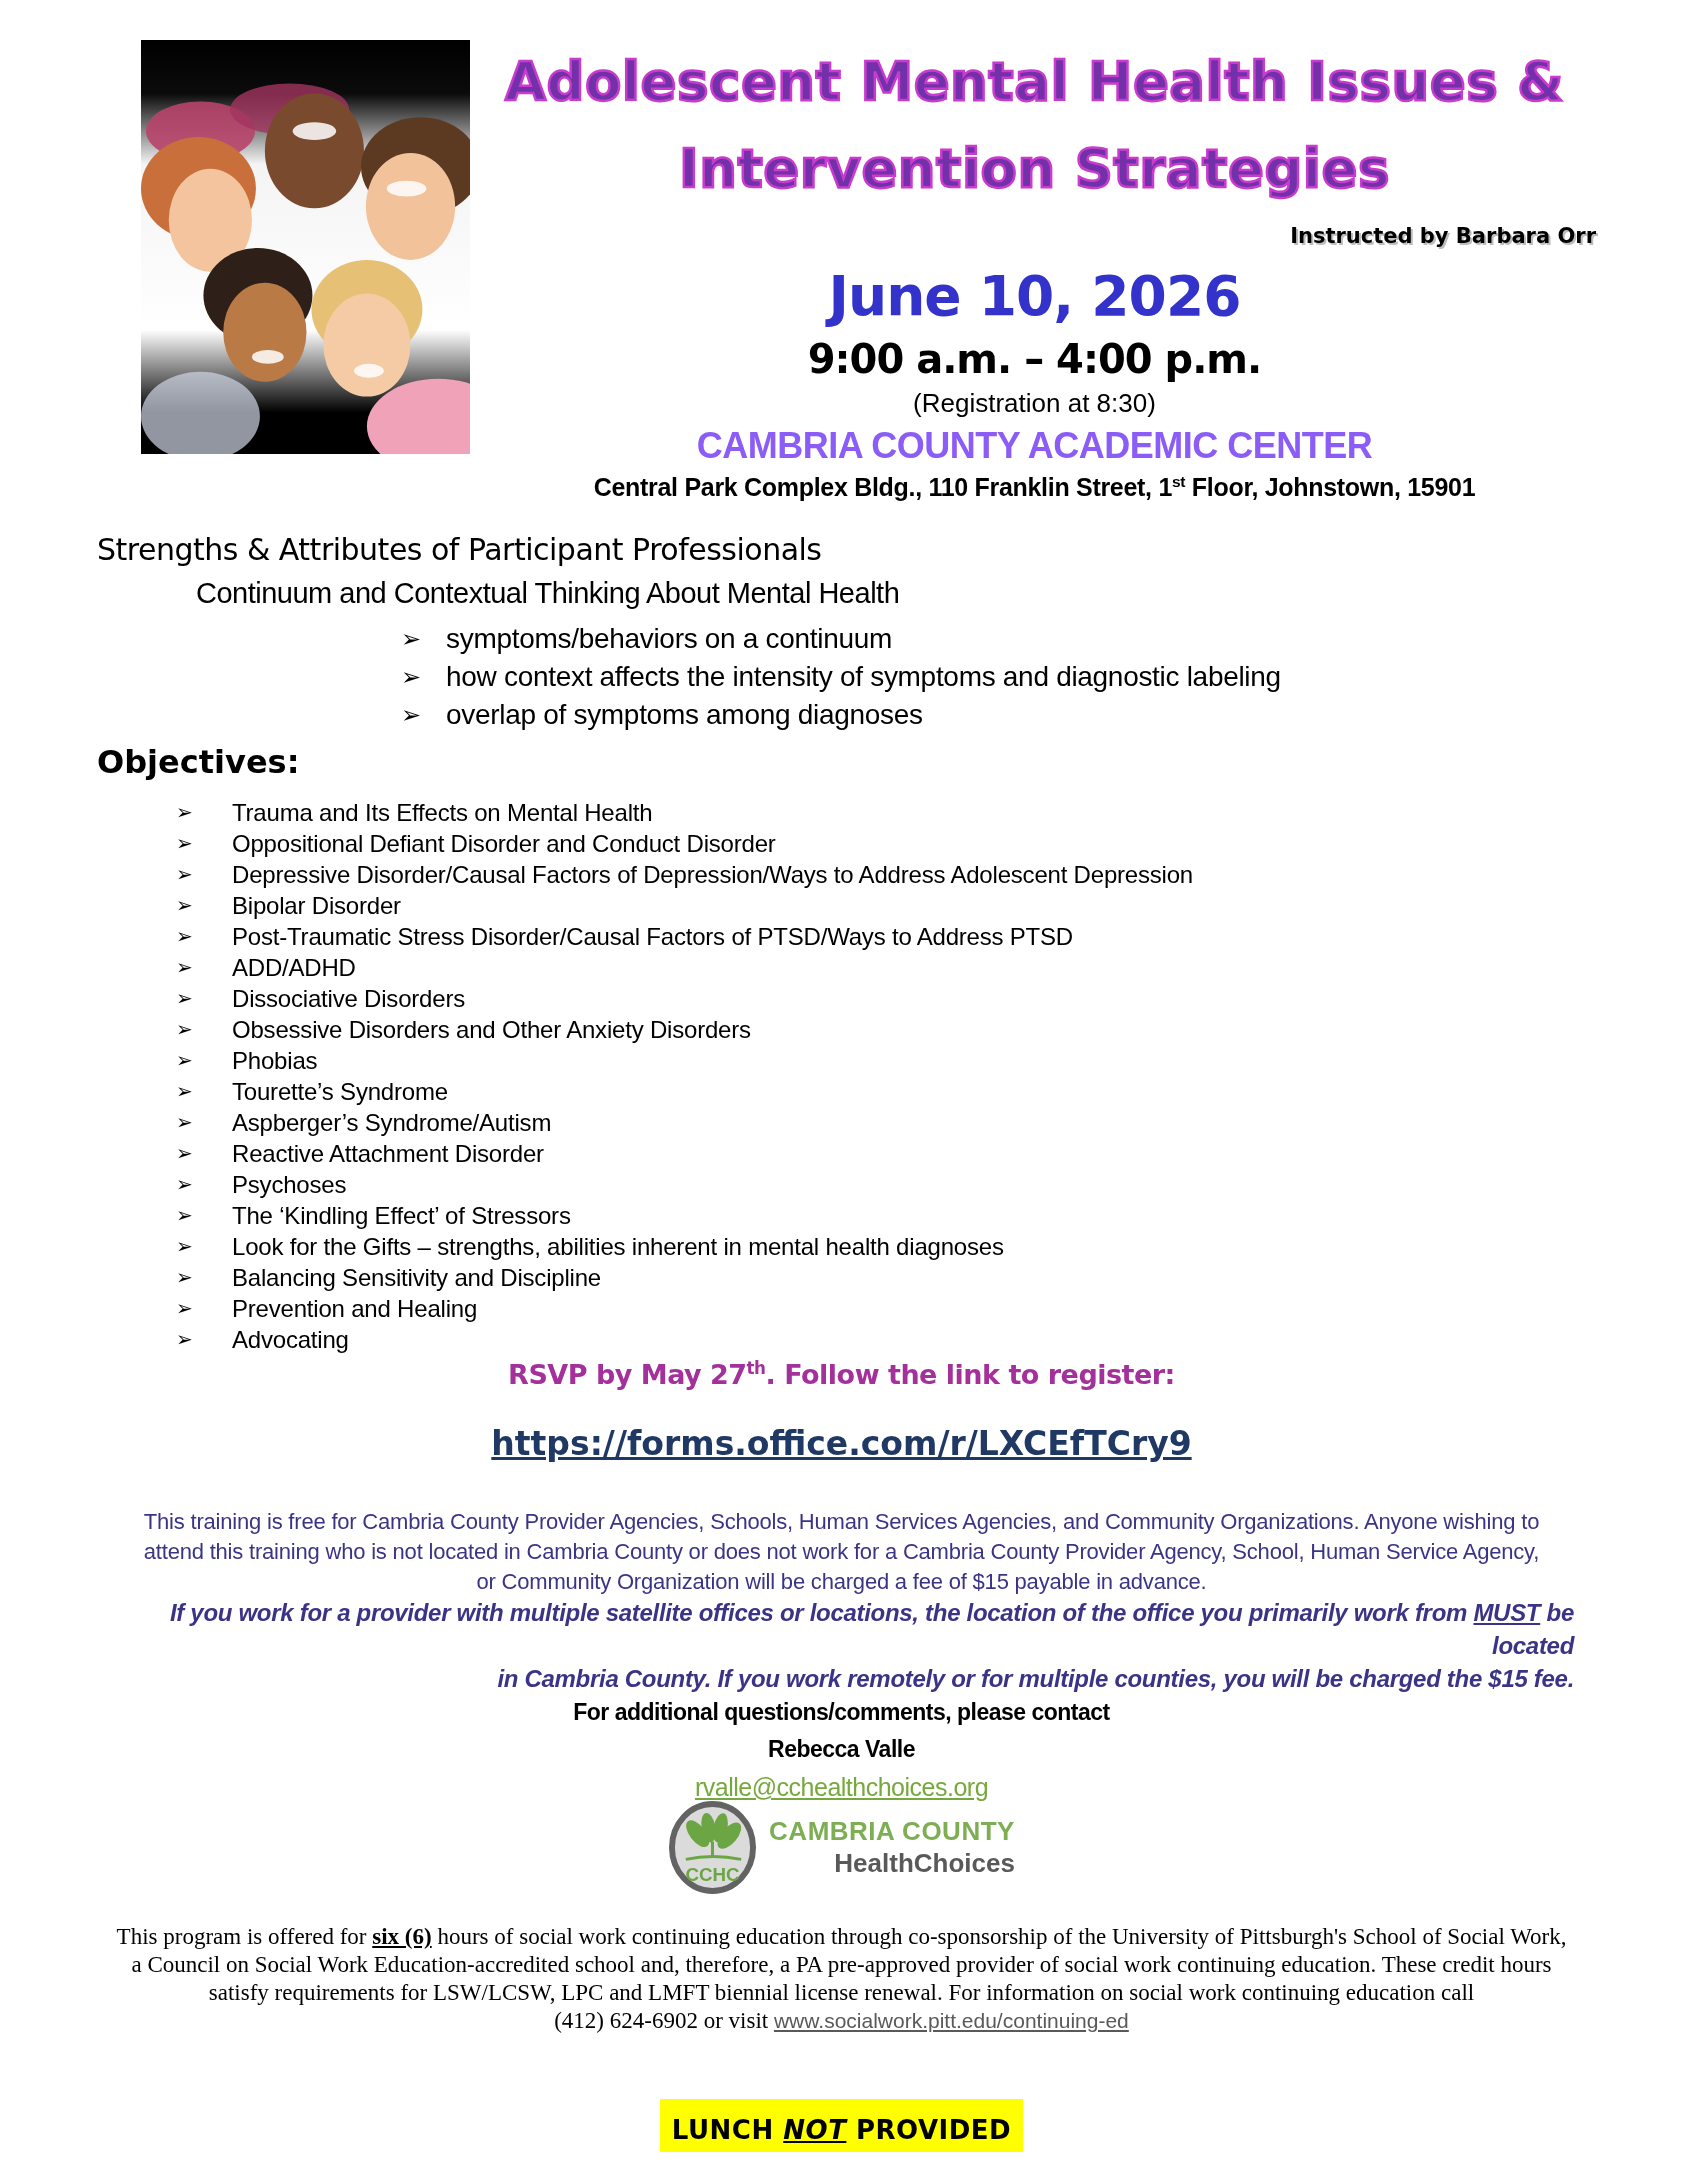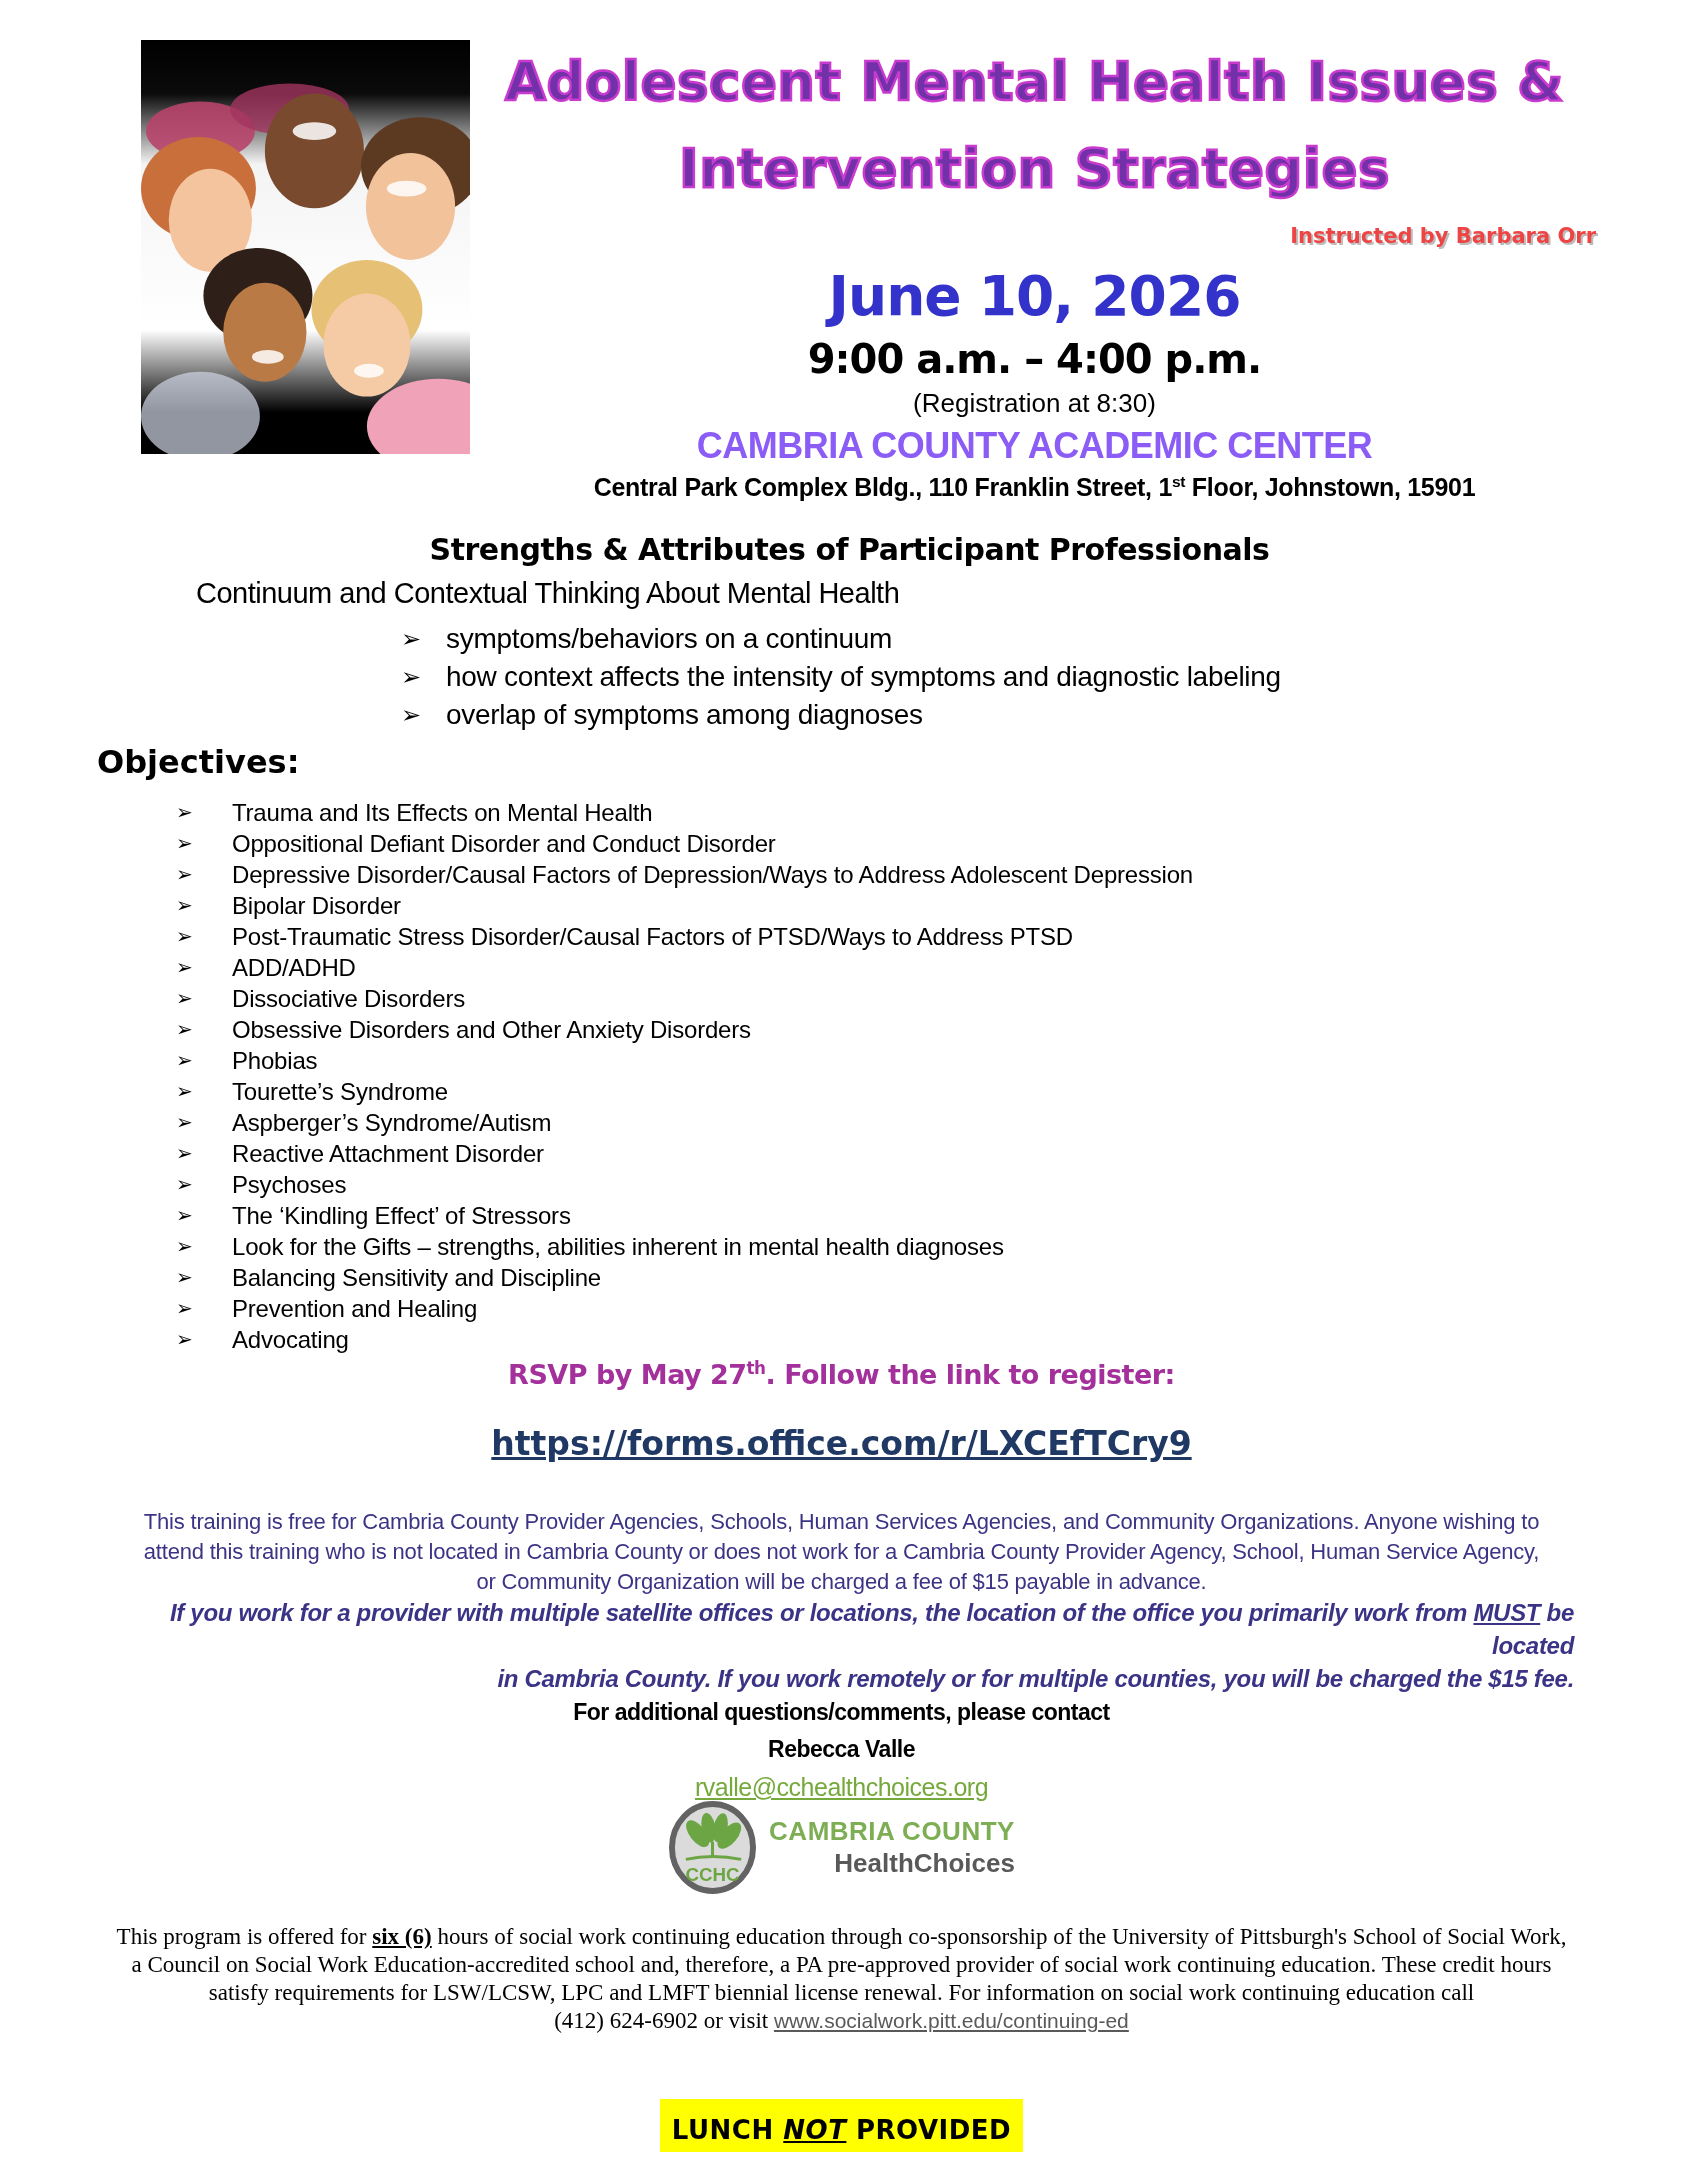--- a/index.html
+++ b/index.html
@@ -15,21 +15,21 @@
   .photo svg { display:block; width:100%; height:100%; }
 
   
   .header { position:absolute; left:465px; top:38px; width:1139px; text-align:center; }
   .title {
     font-family:"DejaVu Sans", sans-serif; font-weight:bold;
     font-size:53px; line-height:87px; letter-spacing:0.5px;
     color:#7231A8; -webkit-text-stroke:2.5px #C93ACF;
   }
   .instructor {
-    text-align:right; font-size:21px; font-weight:bold; color:#ef4444;
+    text-align:right; font-size:21px; font-weight:bold; color:#000000;
     text-shadow:2px 2px 0 #bdbdbd; margin-top:12px; padding-right:8px;
     font-family:"DejaVu Sans", sans-serif;
   }
   .date {
     font-family:"DejaVu Sans", sans-serif; font-weight:bold;
     font-size:55px; color:#3333CC; margin-top:16px; letter-spacing:-1px;
   }
   .time {
     font-family:"DejaVu Sans", sans-serif; font-weight:bold;
     font-size:40px; color:#000; margin-top:8px; letter-spacing:-1px;
@@ -37,22 +37,22 @@
   .registration { font-size:26px; margin-top:6px; }
   .venue {
     font-size:36px; font-weight:bold; color:#8b5cf6; margin-top:6px; letter-spacing:-0.5px;
   }
   .address { font-size:25px; font-weight:600; margin-top:6px; letter-spacing:-0.3px; }
   sup { font-size:0.62em; vertical-align:super; }
 
   
   .strengths { position:absolute; left:97px; top:532px; width:1505px; }
   .strengths-h {
-    font-family:"DejaVu Sans", sans-serif; font-weight:bold;
-    font-size:30px; letter-spacing:-0.5px;text-align:center;
+    font-family:"DejaVu Sans", sans-serif; font-weight:normal;
+    font-size:30px; letter-spacing:-0.5px;
   }
   .strengths-sub { font-size:29px; margin:10px 0 0 99px; letter-spacing:-0.5px; }
   .strengths-bullets { margin:10px 0 0 304px; }
   .s-bullet { display:flex; font-size:28px; line-height:38px; letter-spacing:-0.3px; }
   .s-bullet .arrow { width:45px; flex:none; font-size:24px; }
 
   
   .objectives { position:absolute; left:97px; top:743px; width:1505px; }
   .objectives-h {
     font-family:"DejaVu Sans", sans-serif; font-weight:bold; font-size:32px;

